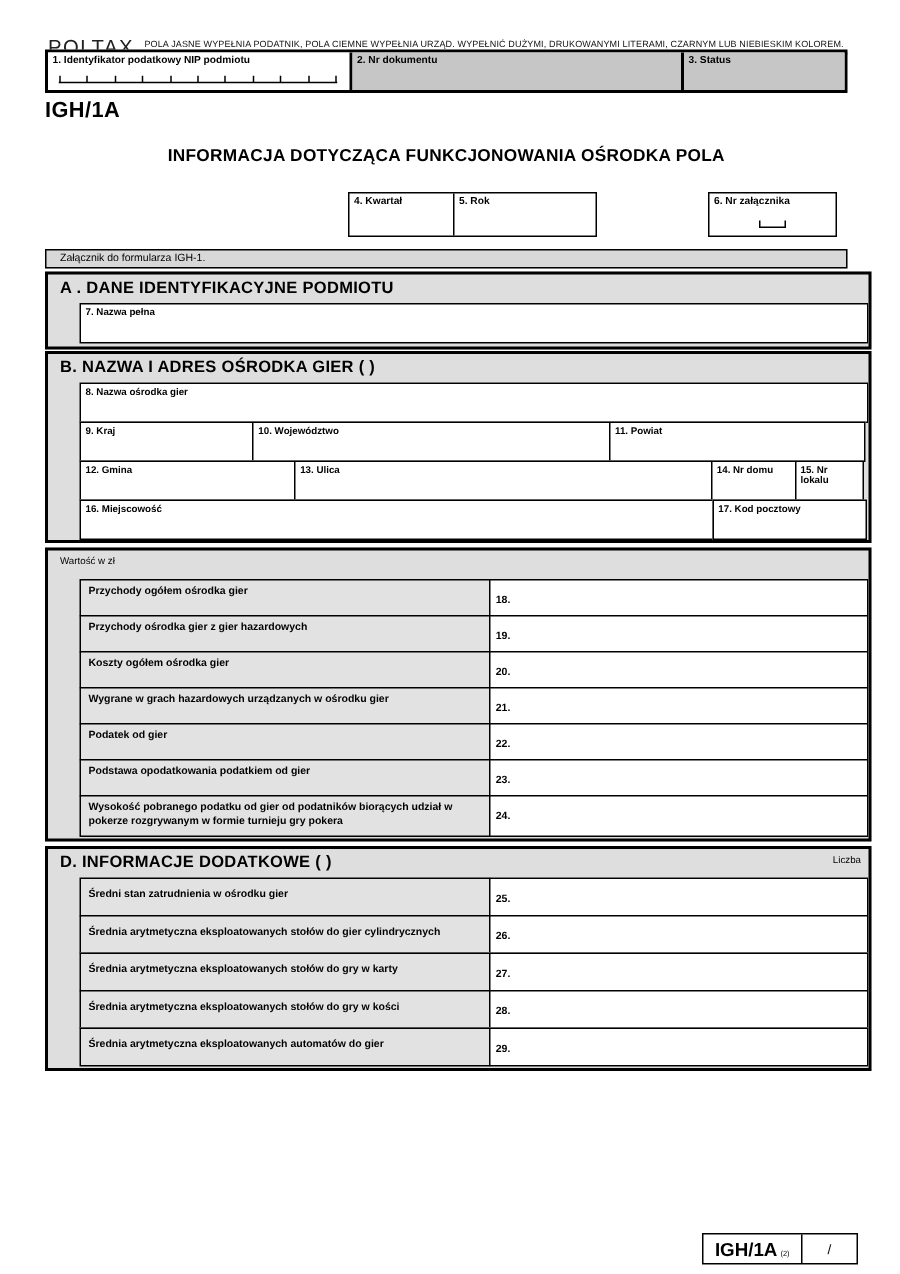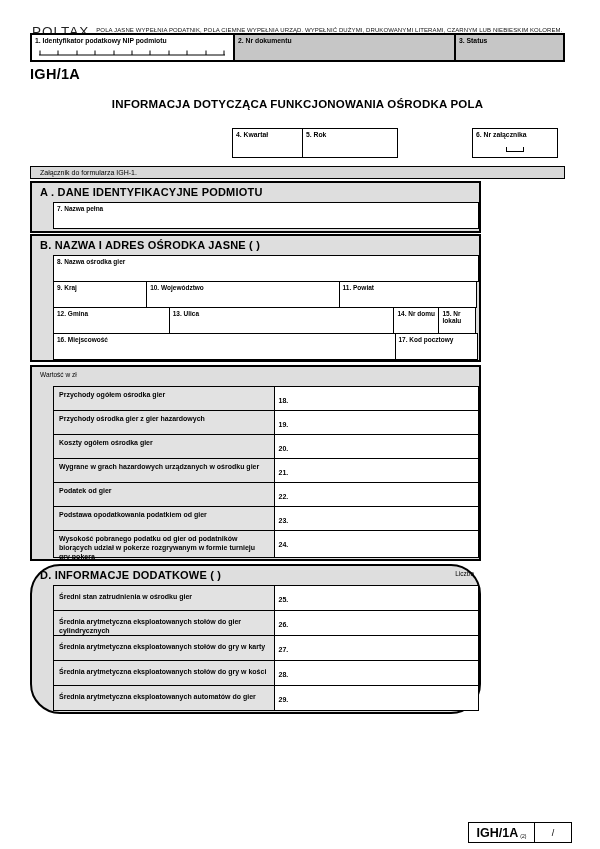--- a/index.html
+++ b/index.html
@@ -28,30 +28,30 @@
   .period-row { position: absolute; left: 30px; top: 128px; width: 535px; height: 30px; }
   .pbox45 { position: absolute; left: 202px; top: 0; width: 166px; height: 30px; border: 1.5px solid #000; display: flex; background: #fff; }
   .pquarter { width: 70px; border-right: 1.5px solid #000; }
   .pyear { flex: 1; }
   .pattach { position: absolute; left: 442px; top: 0; width: 86px; height: 30px; border: 1.5px solid #000; background: #fff; }
   .attach-mark { position: absolute; left: 50%; transform: translateX(-50%); bottom: 5px; width: 18px; height: 5px; border-left: 1px solid #000; border-right: 1px solid #000; border-bottom: 1px solid #000; }
 
   .attach-strip { position: absolute; left: 30px; top: 166px; width: 535px; height: 13px; background: #d8d8d8; border: 1px solid #000; font-size: 7px; line-height: 11px; padding-left: 9px; }
 
   
-  .sec { position: absolute; left: 30px; width: 451px; border: 2px solid #000; background: #dedede; }
+  .sec { position: absolute; left: 30px; width: 551px; border: 2px solid #000; background: #dedede; }
   .sec-head { display: flex; justify-content: space-between; align-items: flex-start; height: 19px; padding: 3px 5px 0 8px; }
   .sec-title { font-size: 11px; font-weight: bold; letter-spacing: 0.2px; line-height: 1.1; }
   .sec-unit { font-size: 6.5px; padding-top: 1px; }
   .sec-body { margin-left: 21px; }
 
   .secA { top: 181px; height: 52px; }
   .secB { top: 234px; height: 128px; }
   .secC { top: 365px; height: 196px; }
-  .secD { top: 564px; height: 150px; border-radius: 30px; }
+  .secD { top: 564px; height: 150px; }
 
   .frow { display: flex; }
   .fcell { position: relative; background: #fff; border: 1px solid #000; height: 27px; margin-left: -1px; }
   .frow .fcell:first-child { margin-left: 0; }
   .frow + .frow .fcell { margin-top: -1px; }
   .fcell .flabel { font-size: 6.5px; }
 
   
   .w-full { width: 100%; }
   .w-country { width: 22.1%; } .w-voivodeship { width: 45.4%; } .w-county { width: 32.5%; }
@@ -132,21 +132,21 @@
       <div class="frow">
         <div class="fcell w-full">
           <div class="flabel">7. Nazwa pełna</div>
         </div>
       </div>
     </div>
   </div>
 
   <div class="sec secB">
     <div class="sec-head">
-      <span class="sec-title">B. NAZWA I ADRES OŚRODKA JASNE ( )</span>
+      <span class="sec-title">B. NAZWA I ADRES OŚRODKA GIER ( )</span>
     </div>
     <div class="sec-body">
       <div class="frow">
         <div class="fcell w-full">
           <div class="flabel">8. Nazwa ośrodka gier</div>
         </div>
       </div>
       <div class="frow">
         <div class="fcell w-country">
           <div class="flabel">9. Kraj</div>

